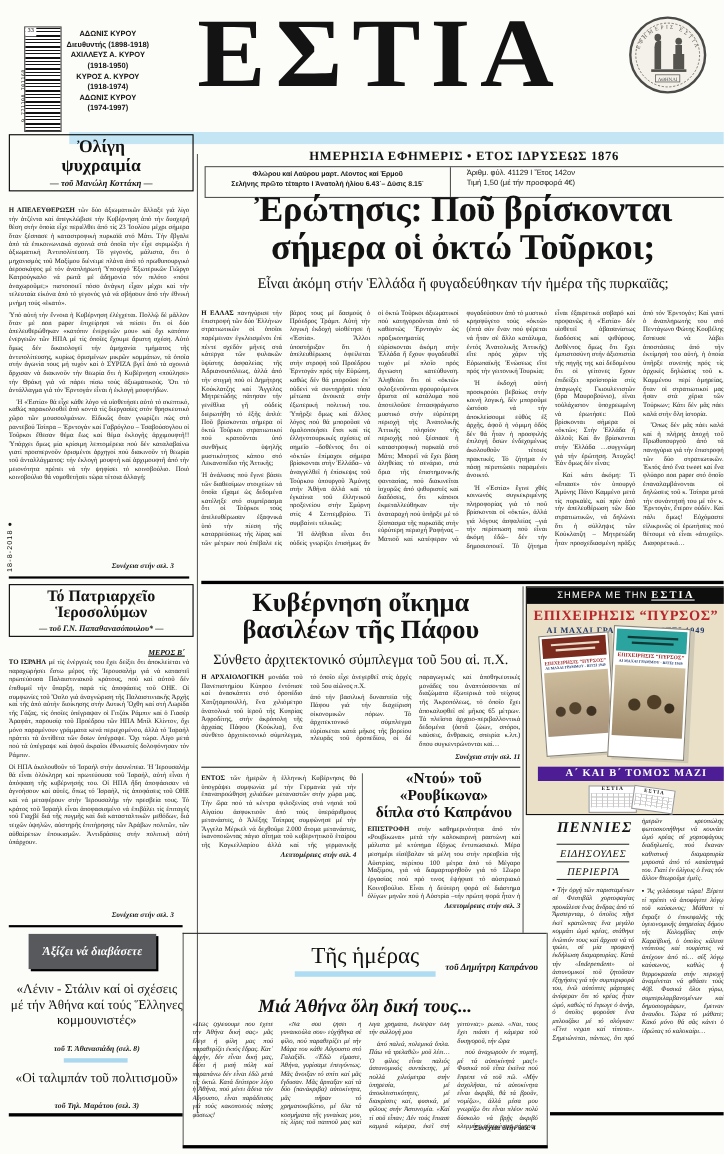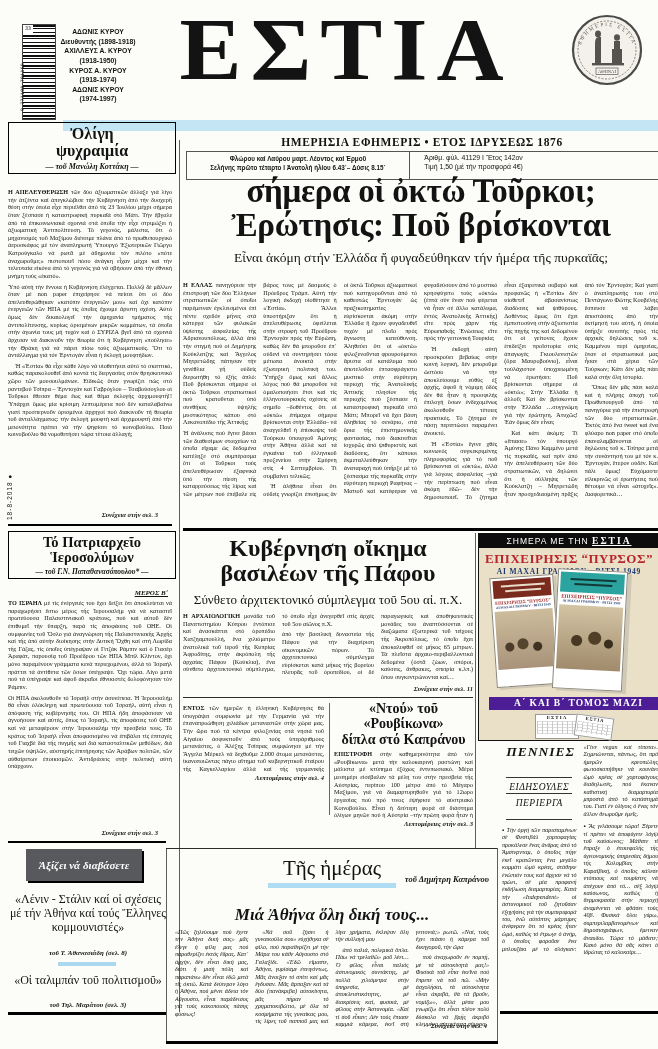--- a/index.html
+++ b/index.html
@@ -114,22 +114,22 @@
 <div class="abs ctr" style="left:8px;top:893px;width:160px;font-size:12px;line-height:1.15">«Λένιν - Στάλιν καί οἱ σχέσεις μέ τήν Ἀθήνα καί τούς Ἕλληνες κομμουνιστές»</div>
 <div class="abs ctr b i" style="left:8px;top:949px;width:160px;font-size:7px">τοῦ Τ. Ἀθανασιάδη (σελ. 8)</div>
 <div class="abs" style="left:58px;top:962px;width:58px;height:4px;background:#a9d8ef"></div>
 <div class="abs ctr" style="left:8px;top:974px;width:160px;font-size:12px;line-height:1.15">«Οἱ ταλιμπάν τοῦ πολιτισμοῦ»</div>
 <div class="abs ctr b i" style="left:8px;top:1001px;width:160px;font-size:7px">τοῦ Τηλ. Μαράτου (σελ. 3)</div>
 <div class="thick" style="left:8px;top:1012px;width:158px"></div>
 
 <div class="abs" style="left:6px;top:520px;font-size:6.5px;font-family:'Liberation Sans',sans-serif;transform:rotate(-90deg);transform-origin:0 0;letter-spacing:1px;white-space:nowrap">18-8-2018 ●</div>
 
 <div class="abs ctr" style="left:184px;top:174px;width:474px;font-weight:bold;font-size:33px;line-height:1.04;letter-spacing:-.3px">
+  <div>Ἐρώτησις: Ποῦ βρίσκονται</div>
   <div>σήμερα οἱ ὀκτώ Τοῦρκοι;</div>
-  <div>Ἐρώτησις: Ποῦ βρίσκονται</div>
 </div>
 <div class="abs ctr" style="left:184px;top:250px;width:474px;font-size:13.5px">Εἶναι ἀκόμη στήν Ἑλλάδα ἤ φυγαδεύθηκαν τήν ἡμέρα τῆς πυρκαϊᾶς;</div>
 
 <div class="abs just small hid flow colgap6" style="left:183px;top:281px;width:475px;height:244px;column-count:6">
   <p><b>Η ΕΛΛΑΣ</b> <span>πανηγύρισε τήν ἐπιστροφή τῶν δύο Ἑλλήνων στρατιωτικῶν οἱ ὁποῖοι παρέμειναν ἐγκλεισμένοι ἐπί πέντε σχεδόν μῆνες στά κάτεργα τῶν φυλακῶν ὑψίστης ἀσφαλείας τῆς Ἀδριανουπόλεως, ἀλλά ἀπό τήν στιγμή πού οἱ Δημήτρης Κούκλατζης καί Ἄγγελος Μητρετώδης πάτησαν τήν γενέθλια γῆ οὐδείς διερωτήθη τό ἑξῆς ἁπλό: Ποῦ βρίσκονται σήμερα οἱ ὀκτώ Τοῦρκοι στρατιωτικοί πού κρατοῦνται ὑπό συνθῆκες ὑψηλῆς μυστικότητος κάπου στό Λεκανοπέδιο τῆς Ἀττικῆς;</span></p>
   <span><p>Ἡ ἀνάλυσις πού ἔγινε βάσει τῶν διαθεσίμων στοιχείων τά ὁποῖα εἴχαμε ὡς δεδομένα κατέληξε στό συμπέρασμα ὅτι οἱ Τοῦρκοι τούς ἀπελευθέρωσαν ἐξαφνικά ὑπό τήν πίεση τῆς καταρρεύσεως τῆς λίρας καί τῶν μέτρων πού ἐπέβαλε εἰς βάρος τους μέ δασμούς ὁ Πρόεδρος Τράμπ. Αὐτή τήν λογική ἐκδοχή υἱοθέτησε ἡ «Ἑστία». Ἄλλοι ὑποστήριξαν ὅτι ἡ ἀπελευθέρωσις ὀφείλεται στήν στροφή τοῦ Προέδρου Ἐρντογάν πρός τήν Εὐρώπη, καθώς δέν θά μποροῦσε ἐπ᾽ οὐδενί νά συντηρήσει τόσα μέτωπα ἀνοικτά στήν ἐξωτερική πολιτική του. Ὑπῆρξε ὅμως καί ἄλλος λόγος πού θά μποροῦσε νά ὁμαλοποιήσει ἔτσι καί τίς ἑλληνοτουρκικές σχέσεις σέ σημεῖο –δοθέντος ὅτι οἱ «ὀκτώ» ἐπίμαχοι σήμερα βρίσκονται στήν Ἑλλάδα– νά ἀναγγελθεῖ ἡ ἐπίσκεψις τοῦ Τούρκου ὑπουργοῦ Ἀμύνης στήν Ἀθήνα ἀλλά καί τά ἐγκαίνια τοῦ ἑλληνικοῦ προξενείου στήν Σμύρνη στίς 4 Σεπτεμβρίου. Τί συμβαίνει τελικῶς;</p><p>Ἡ ἀλήθεια εἶναι ὅτι οὐδείς γνωρίζει ἐπισήμως ἄν οἱ ὀκτώ Τοῦρκοι ἀξιωματικοί πού κατηγοροῦνται ἀπό τό καθεστώς Ἐρντογάν ὡς πραξικοπηματίες εὑρίσκονται ἀκόμη στήν Ἑλλάδα ἤ ἔχουν φυγαδευθεῖ τυχόν μέ πλοῖο πρός ἄγνωστη κατεύθυνση. Ἀληθεύει ὅτι οἱ «ὀκτώ» φιλοξενοῦνται φρουρούμενοι ἄριστα σέ κατάλυμα πού ἀποτελοῦσε ἑπτασφράγιστο μυστικό στήν εὐρύτερη περιοχή τῆς Ἀνατολικῆς Ἀττικῆς πλησίον τῆς περιοχῆς πού ξέσπασε ἡ καταστροφική πυρκαϊά στό Μάτι; Μπορεῖ νά ἔχει βάση ἀληθείας τό σενάριο, στά ὅρια τῆς ἐπιστημονικῆς φαντασίας, πού διακινεῖται ἰσχυρῶς ἀπό ψιθυριστές καί διαδόσεις, ὅτι κάποιοι ἐκμεταλλεύθηκαν τήν ἀναταραχή πού ὑπῆρξε μέ τό ξέσπασμα τῆς πυρκαϊᾶς στήν εὐρύτερη περιοχή Ραφήνας – Ματιοῦ καί κατέφεραν νά φυγαδεύσουν ἀπό τό μυστικό κρησφύγετο τούς «ὀκτώ» (ἑπτά σύν ἕναν πού φέρεται νά ἦταν σέ ἄλλο κατάλυμα, ἐντός Ἀνατολικῆς Ἀττικῆς) εἴτε πρός χάριν τῆς Εὐρωπαϊκῆς Ἑνώσεως εἴτε πρός τήν γειτονική Τουρκία;</p><p>Ἡ ἐκδοχή αὐτή προσκρούει βεβαίως στήν κοινή λογική, δέν μποροῦμε ὡστόσο νά τήν ἀποκλείσουμε εὐθύς ἐξ ἀρχῆς, ἀφοῦ ἡ νόμιμη ὁδός δέν θά ἦταν ἡ προσφιλής ἐπιλογή ὅσων ἐνδεχομένως ἀκολουθοῦν τέτοιες πρακτικές. Τό ζήτημα ἐν πάσῃ περιπτώσει παραμένει ἀνοικτό.</p><p>Ἡ «Ἑστία» ἔγινε χθές κοινωνός συγκεκριμένης πληροφορίας γιά τό ποῦ βρίσκονται οἱ «ὀκτώ», ἀλλά γιά λόγους ἀσφαλείας –γιά τήν περίπτωση πού εἶναι ἀκόμη ἐδῶ– δέν τήν δημοσιοποιεῖ. Τό ζήτημα εἶναι ἐξαιρετικά σοβαρό καί προφανῶς ἡ «Ἑστία» δέν υἱοθετεῖ ἀβασανίστως διαδόσεις καί ψιθύρους. Δοθέντος ὅμως ὅτι ἔχει ἐμπιστοσύνη στήν ἀξιοπιστία τῆς πηγῆς της καί δεδομένου ὅτι οἱ γείτονες ἔχουν ἐπιδείξει προϊστορία στίς ἀπαγωγές Γκιουλενιστῶν (ὅρα Μαυροβούνιο), εἶναι τοὐλάχιστον ὑποχρεωμένη νά ἐρωτήσει: Ποῦ βρίσκονται σήμερα οἱ «ὀκτώ»; Στήν Ἑλλάδα ἤ ἀλλοῦ; Καί ἄν βρίσκονται στήν Ἑλλάδα …συγγνώμη γιά τήν ἐρώτηση. Ἀτυχῶς! Ἐάν ὅμως δέν εἶναι;</p><p>Καί κάτι ἀκόμη: Τί «ἔπιασε» τόν ὑπουργό Ἀμύνης Πάνο Καμμένο μετά τίς πυρκαϊές, καί πρίν ἀπό τήν ἀπελευθέρωση τῶν δύο στρατιωτικῶν, νά δηλώνει ὅτι ἡ σύλληψις τῶν Κούκλατζη – Μητρετώδη ἦταν προσχεδιασμένη πρᾶξις ἀπό τόν Ἐρντογάν; Καί γιατί ὁ ἀναπληρωτής του στό Πεντάγωνο Φώτης Κουβέλης ἔσπευσε νά λάβει ἀποστάσεις ἀπό τήν ἐκτίμησή του αὐτή, ἡ ὁποία ὑπῆρξε συνεπής πρός τίς ἀρχικές δηλώσεις τοῦ κ. Καμμένου περί ὁμηρείας, ὅταν οἱ στρατιωτικοί μας ἦσαν στά χέρια τῶν Τούρκων; Κάτι δέν μᾶς πάει καλά στήν ὅλη ἱστορία.</p><p>Ὅπως δέν μᾶς πάει καλά καί ἡ πλήρης ἀποχή τοῦ Πρωθυπουργοῦ ἀπό τά πανηγύρια γιά τήν ἐπιστροφή τῶν δύο στρατιωτικῶν. Ἐκτός ἀπό ἕνα tweet καί ἕνα φλύαρο non paper στό ὁποῖο ἐπαναλαμβάνονται οἱ δηλώσεις τοῦ κ. Τσίπρα μετά τήν συνάντησή του μέ τόν κ. Ἐρντογάν, ἕτερον οὐδέν. Καί πάλι ὅμως! Εὐχόμαστε εἰλικρινῶς οἱ ἐρωτήσεις πού θέτουμε νά εἶναι «ἀτυχεῖς». Διαφορετικά…</p></span>
 </div>
 <div class="thick" style="left:183px;top:528px;width:475px"></div>
 
 <div class="abs ctr" style="left:183px;top:536px;width:290px;font-weight:bold;font-size:24px;line-height:1.06">
@@ -204,23 +204,23 @@
     <div class="ctr b serif" style="font-size:5px;letter-spacing:1px">ΕΣΤΙΑ</div>
     <div style="height:13px;margin:1px;background:repeating-linear-gradient(90deg,#c9c9c9 0 1px,transparent 1px 5px),repeating-linear-gradient(#ddd 0 1px,transparent 1px 3px)"></div>
   </div>
   <div class="abs" style="left:96px;top:182px;width:36px;height:20px;background:#fff;border:1px solid #999;transform:rotate(8deg)">
     <div class="ctr b serif" style="font-size:4.5px;letter-spacing:1px">ΕΣΤΙΑ</div>
     <div style="height:11px;margin:1px;background:repeating-linear-gradient(90deg,#c9c9c9 0 1px,transparent 1px 5px),repeating-linear-gradient(#ddd 0 1px,transparent 1px 3px)"></div>
   </div>
 </div>
 
 <div class="abs hid" style="left:502px;top:744px;width:156px;height:263px;column-count:2;column-gap:7px">
-  <div class="ctr" style="font-size:13.5px;font-weight:bold;font-style:italic;letter-spacing:1px;border-bottom:1px solid #333;width:66px;margin:0 auto 4px auto;padding-bottom:17px">ΠΕΝΝΙΕΣ</div>
+  <div class="ctr" style="font-size:13.5px;font-weight:bold;font-style:italic;letter-spacing:1px;border-bottom:1px solid #333;width:66px;margin:0 auto 4px auto;padding-bottom:7px">ΠΕΝΝΙΕΣ</div>
   <div class="ctr i" style="font-size:9.5px;letter-spacing:.5px;border-bottom:1px solid #333;width:66px;margin:0 auto 4px auto;padding-bottom:1px">ΕΙΔΗΣΟΥΛΕΣ</div>
-  <div class="ctr i" style="font-size:9.5px;letter-spacing:.5px;border-bottom:1px solid #333;width:66px;margin:0 auto 7px auto;padding-bottom:11px">ΠΕΡΙΕΡΓΑ</div>
+  <div class="ctr i" style="font-size:9.5px;letter-spacing:.5px;border-bottom:1px solid #333;width:66px;margin:0 auto 7px auto;padding-bottom:1px">ΠΕΡΙΕΡΓΑ</div>
   <div class="just smalli">
       <p class="bullet-para">▪ Τήν ὀργή τῶν παρισταμένων σέ Φεστιβάλ χορτοφαγίας προκάλεσε ἕνας ἄνδρας ἀπό τό Ἄμστερνταμ, ὁ ὁποῖος πῆγε ἐκεῖ κρατῶντας ἕνα μεγάλο κομμάτι ὠμό κρέας, στάθηκε ἐνώπιόν τους καί ἄρχισε νά τό τρώει, σέ μία προφανῆ ἐκδήλωση διαμαρτυρίας. Κατά τήν «Independent» οἱ ἀστυνομικοί τοῦ ζητοῦσαν ἐξηγήσεις γιά τήν συμπεριφορά του, ἐνῶ αὐτόπτες μάρτυρες ἀνέφεραν ὅτι τό κρέας ἦταν ὠμό, καθώς τό ἔτρωγε ὁ ἀνήρ, ὁ ὁποῖος φοροῦσε ἕνα μπλουζάκι μέ τό σλόγκαν: «Γίνε vegan καί τίποτα». Σημειώνεται, πάντως, ὅτι πρό ἡμερῶν κρεοπώλης φωτοσκοπήθηκε νά κουνάει ὠμό κρέας σέ χορτοφάγους διαδηλωτές, πού ἔκαναν καθιστική διαμαρτυρία μπροστά ἀπό τό κατάστημά του. Γιατί ἐν ὀλίγοις ὁ ἕνας τόν ἄλλον θεωροῦμε ἐμεῖς.</p>
       <p class="bullet-para">▪ Ἄς γελάσουμε τώρα! Ξέρετε τί πρέπει νά ἀποφύγετε λόγῳ τοῦ καύσωνος; Μάθατε τί ἔπραξε ὁ ἐπικεφαλῆς τῆς ὑγειονομικῆς ὑπηρεσίας δήμου τῆς Κολομβίας στήν Καραϊβική, ὁ ὁποῖος κάλεσε ντόπιους καί τουρίστες νά ἀπέχουν ἀπό τό… σέξ λόγῳ καύσωνος, καθώς ἡ θερμοκρασία στήν περιοχή ἀναμένεται νά φθάσει τούς 40β. Φυσικά ὅλοι γύρω, συμπεριλαμβανομένων καί δημοσιογράφων, ἔμειναν ἄναυδοι. Τώρα τό μάθατε; Κακό μόνο θά σᾶς κάνει ὁ ἱδρώτας τό καλοκαίρι…</p>
     </div>
 </div>
 <div class="thick" style="left:500px;top:1011px;width:158px"></div>
 
 <div class="abs" style="left:167px;top:850px;width:330px;height:191px">
   <div class="ctr" style="font-size:21px;margin-top:6px">Τῆς ἡμέρας</div>
   <div style="width:128px;height:5px;background:#aedcf2;margin:2px auto 0 auto"></div>

